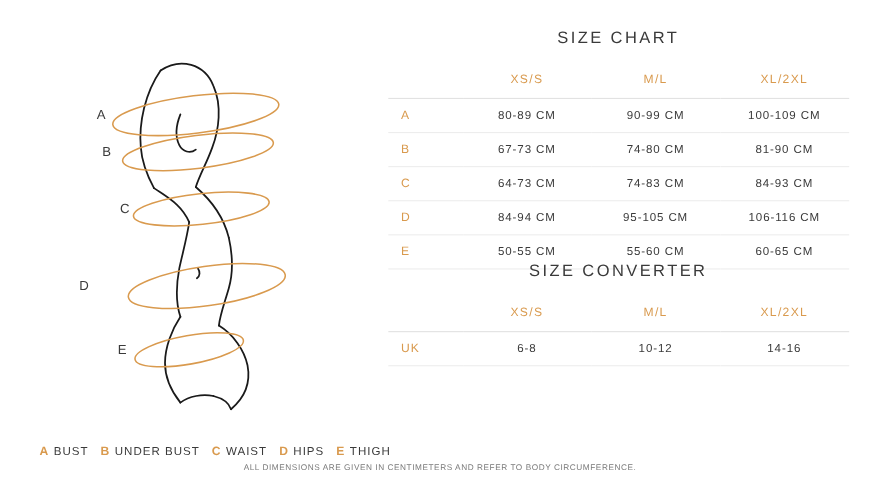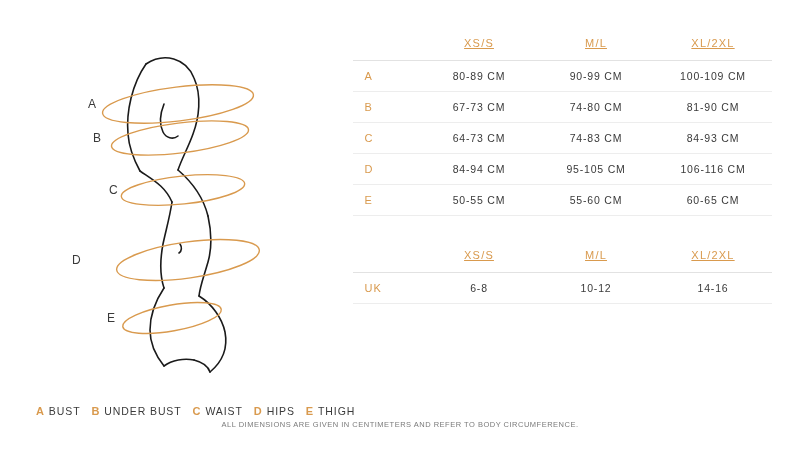--- a/index.html
+++ b/index.html
@@ -104,21 +104,20 @@
     height: 30px;
     text-align: center;
     color: #3a3a3a;
   }
   thead th {
     color: #d99a4e;
     font-size: 11px;
     letter-spacing: 1.2px;
     border-bottom: 1px solid #e2e2e2;
     height: 34px;
-    text-decoration: underline;
   }
   tbody td {
     border-bottom: 1px solid #ededed;
     text-align: center;
   }
   tbody tr:last-child td {
     border-bottom: 1px solid #ededed;
   }
   .rowkey {
     color: #d99a4e;
@@ -225,20 +224,21 @@
       <span class="legend-item">
         <span class="legend-key">E</span>
         <span class="legend-text">THIGH</span>
       </span>
     </div>
   </div>
 
   <div class="tables">
 
     <div id="size-chart-block">
+      <div class="table-title chart-title">SIZE CHART</div>
       <table>
         <thead>
           <tr>
             <th class="rowkey"></th>
             <th class="col">XS/S</th>
             <th class="col">M/L</th>
             <th class="col">XL/2XL</th>
           </tr>
         </thead>
         <tbody>
@@ -270,20 +270,21 @@
             <td class="rowkey">E</td>
             <td>50-55 CM</td>
             <td>55-60 CM</td>
             <td>60-65 CM</td>
           </tr>
         </tbody>
       </table>
     </div>
 
     <div id="size-converter-block">
+      <div class="table-title converter-title">SIZE CONVERTER</div>
       <table>
         <thead>
           <tr>
             <th class="rowkey"></th>
             <th class="col">XS/S</th>
             <th class="col">M/L</th>
             <th class="col">XL/2XL</th>
           </tr>
         </thead>
         <tbody>

